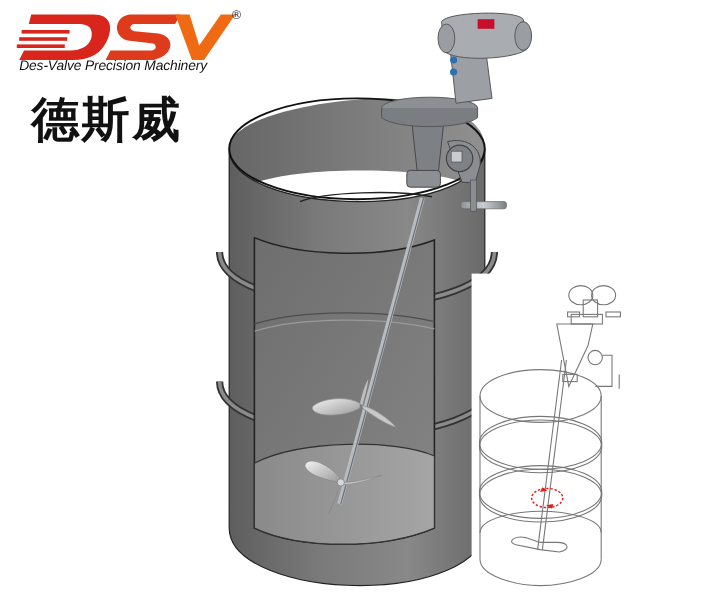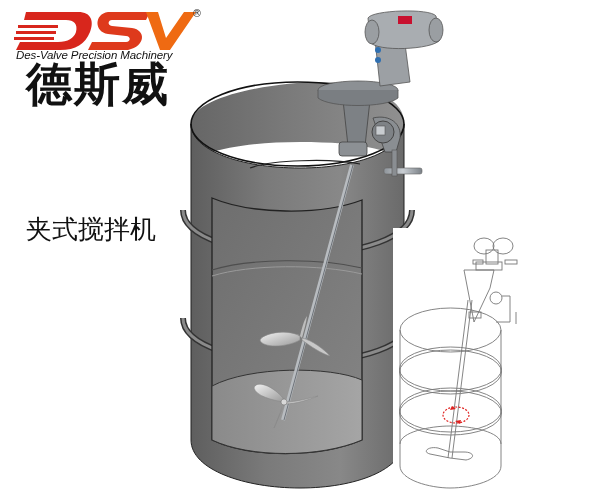--- a/index.html
+++ b/index.html
@@ -1,19 +1,19 @@
 <!DOCTYPE html>
 <html><head>
 <meta charset="utf-8">
 <style>
   html, body { margin: 0; padding: 0; }
   body { width: 600px; height: 500px; background: #ffffff; position: relative; overflow: hidden; font-family: "DejaVu Sans", sans-serif; }
   .logo { position: absolute; left: 12px; top: 6px; width: 200px; height: 100px; }
   .logo-sub { position: absolute; left: 16px; top: 49px; font-family: "Liberation Sans", sans-serif; font-style: italic; font-size: 11.5px; color: #111; letter-spacing: -0.1px; white-space: nowrap; }
-  .logo-cn { position: absolute; left: 26px; top: 64px; font-family: "DejaVu Sans", sans-serif; font-weight: bold; font-size: 46px; color: #111; letter-spacing: 2px; line-height: 40px; white-space: nowrap; }
+  .logo-cn { position: absolute; left: 26px; top: 80px; font-family: "DejaVu Sans", sans-serif; font-weight: bold; font-size: 40px; color: #111; letter-spacing: 2px; line-height: 40px; white-space: nowrap; }
   .reg { position: absolute; left: 192px; top: 8px; font-size: 10px; color: #333; }
   .caption { position: absolute; left: 26px; top: 213px; font-family: "DejaVu Sans", sans-serif; font-size: 26px; line-height: 33px; color: #111; }
   .caption .red { color: #e0201e; }
   .scene { position: absolute; left: 0; top: 0; width: 600px; height: 500px; }
 </style>
 </head>
 <body>
 
 <svg class="scene" viewBox="0 0 600 500" xmlns="http://www.w3.org/2000/svg">
   <defs>
@@ -158,14 +158,13 @@
     <path fill="#de3a1c" d="M96,6 L138,6 L134,14 L100,14 C96,14 95,19 100,20 L120,22 C134,24 134,40 116,44 L76,44 L80,36 L114,36 C119,36 119,30 114,30 L96,28 C82,26 82,8 96,6 Z"></path>
 
     <path fill="#ef6a12" d="M134,6 L146,6 L154,32 L172,6 L184,6 L158,44 L148,44 Z"></path>
   </svg>
 </div>
 <span class="reg">®</span>
 <div class="logo-sub">Des-Valve Precision Machinery</div>
 <div class="logo-cn">德斯威</div>
 
 <div class="caption">
-  <div>夹式搅拌机</div>
 </div>
 
 </body></html>

